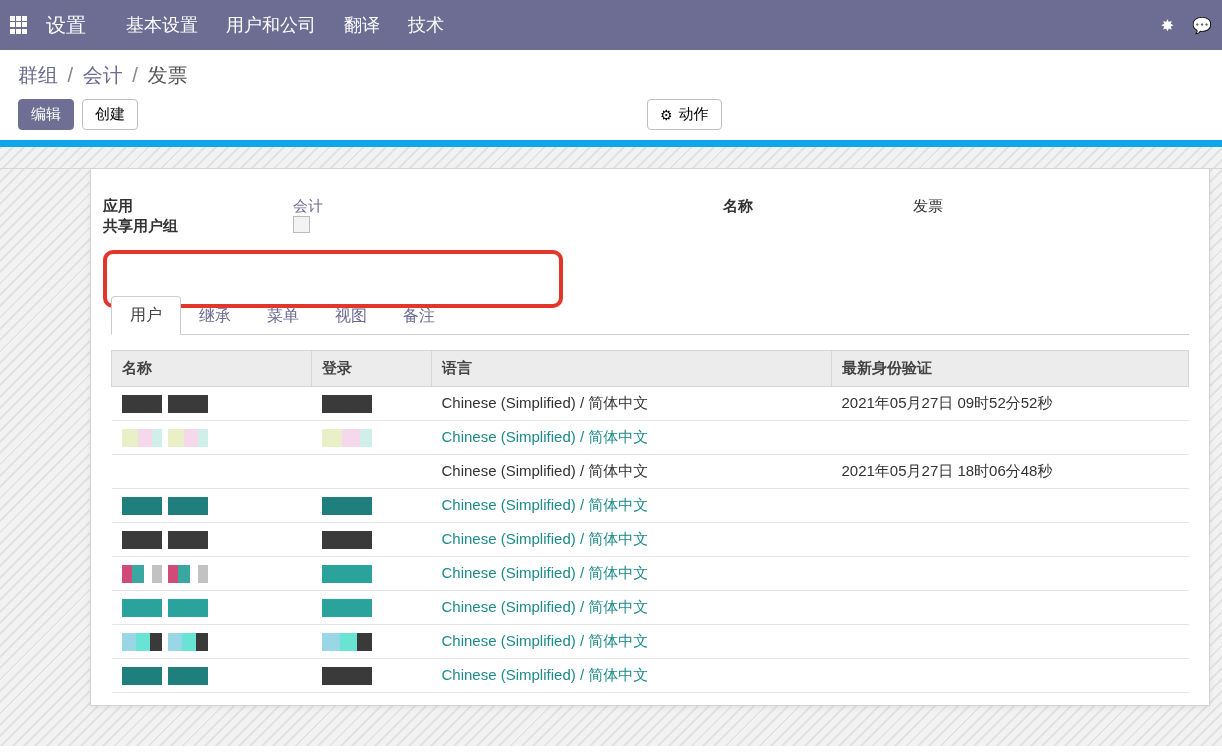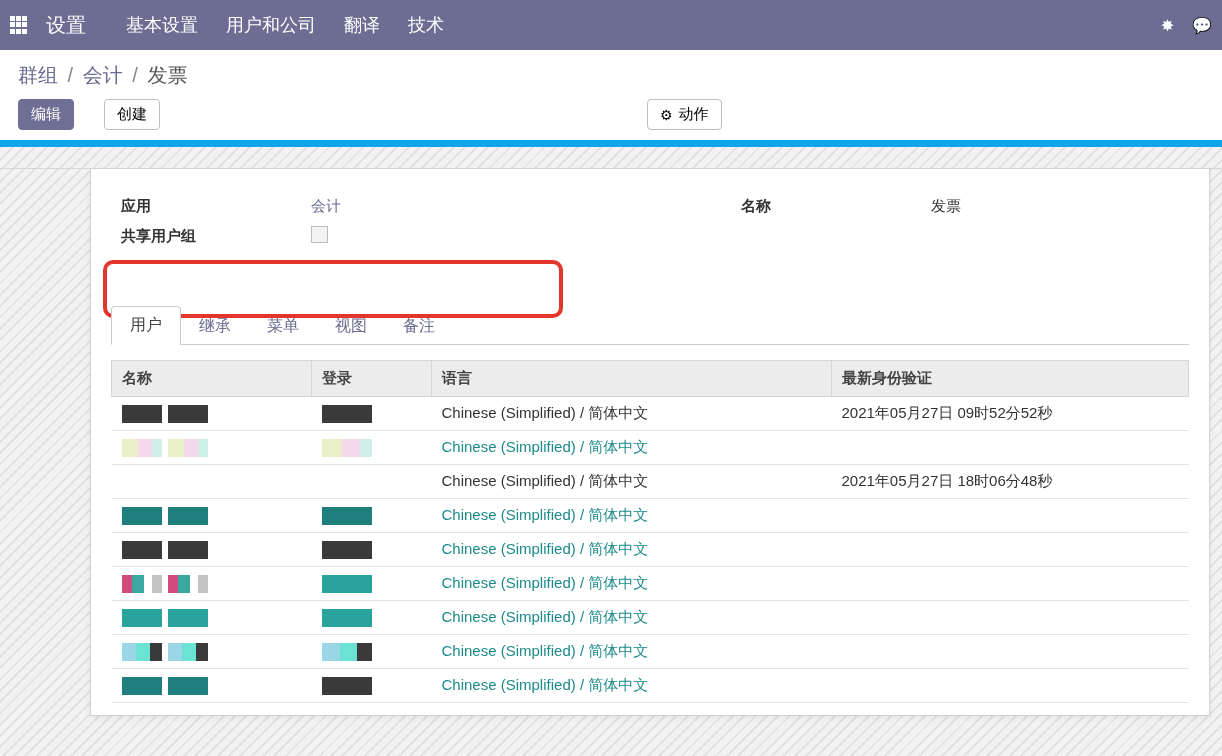--- a/index.html
+++ b/index.html
@@ -46,21 +46,21 @@
     background:#fff;
   }
   .breadcrumb {
     font-size: 20px;
     color: #6b6b92;
     margin-bottom: 10px;
   }
   .breadcrumb .sep { color:#888; margin: 0 4px; }
   .breadcrumb .current { color: #555; }
   .cp-row {
-    display:flex; align-items:center;gap:22px;
+    display:flex; align-items:center;
   }
   .btn {
     display:inline-flex; align-items:center;
     border:1px solid #bfbfbf;
     border-radius:4px;
     padding: 5px 12px;
     font-size:15px;
     background:#fff;
     cursor:pointer;
     margin-right:8px;
@@ -99,22 +99,21 @@
     padding: 28px 0 12px 0;
     border:1px solid #d2d2d2;
     border-top:none;
     box-shadow: 0 2px 6px rgba(0,0,0,0.06);
   }
 
   
   .form-grid {
     display:grid;
     grid-template-columns: 190px 430px 190px 1fr;
-    padding: 0 30px;
-    row-gap: 10px;
+    padding: 0 12px;
     align-items:center;
   }
   .label {
     font-size:15px; font-weight:600; color:#333;
   }
   .val-link { color:#6b6b92; font-size:15px; }
   .val-text { color:#333; font-size:15px; }
   .checkbox-empty {
     display:inline-block;
     width:17px; height:17px;

